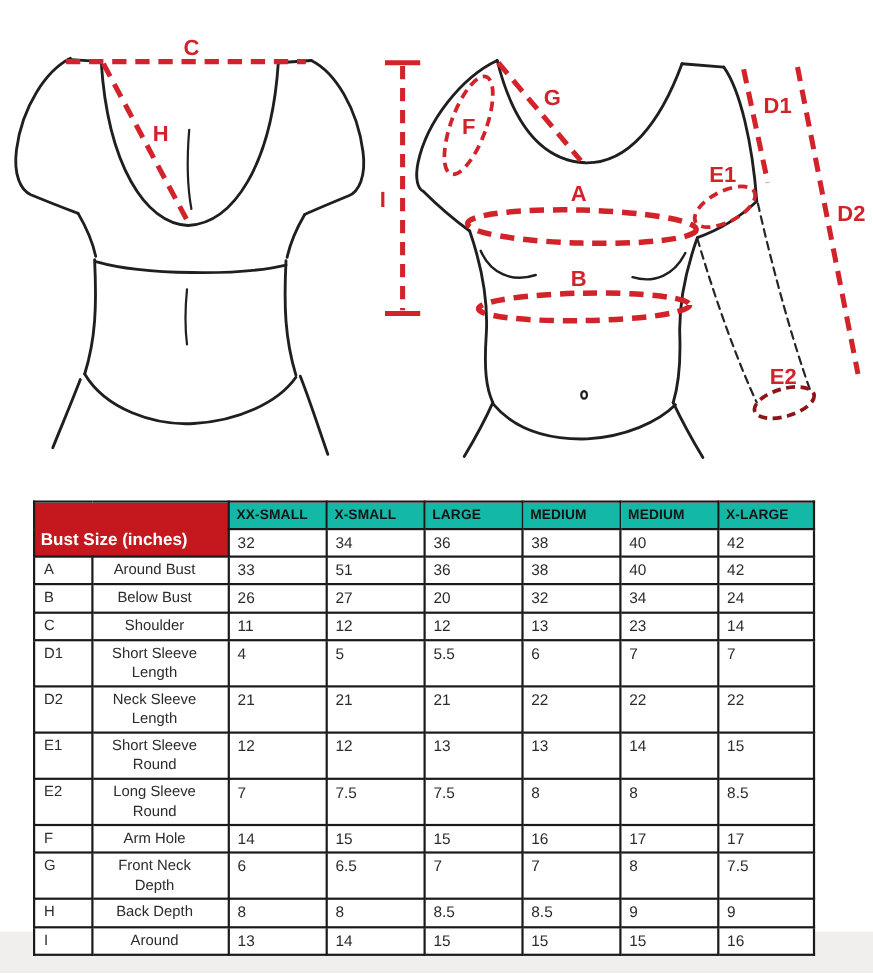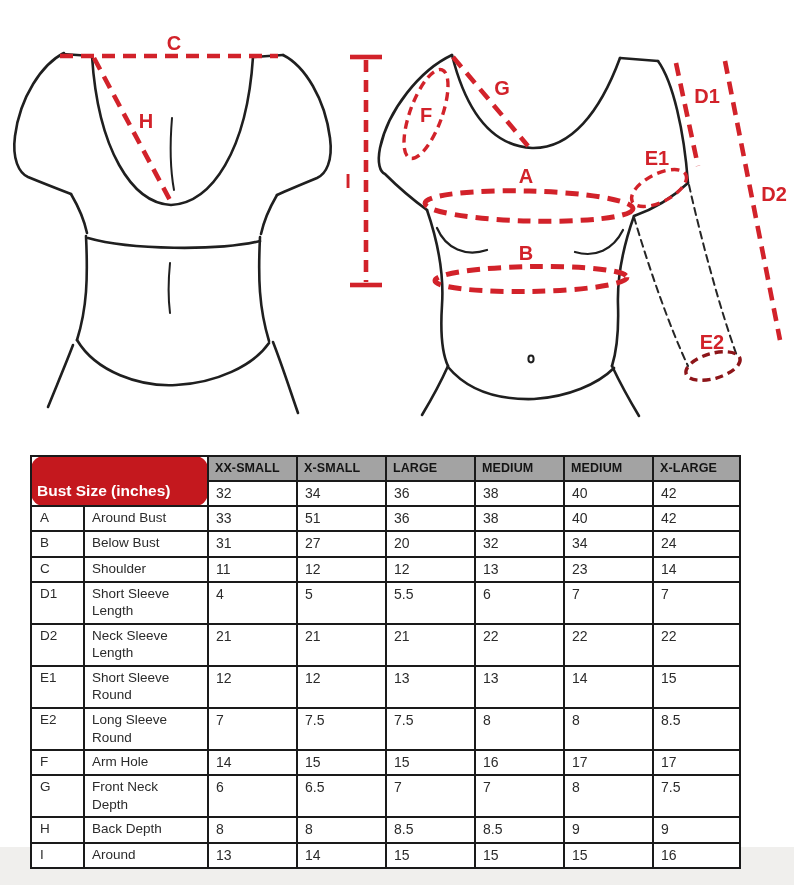--- a/index.html
+++ b/index.html
@@ -16,30 +16,30 @@
   .size-table col.c-letter{width:53px;}
   .size-table col.c-label{width:124px;}
   .size-table col.c-val{width:89px;}
   .size-table col.c-val-last{width:87px;}
   .size-table th,.size-table td{
     border:2px solid #1a1a1a;text-align:left;vertical-align:top;
     color:#2b2b2b;font-size:13.5px;line-height:1.3;padding:2px 7px 3px 7px;
     overflow:hidden;white-space:normal;
   }
   .size-table th.size-head{
-    background:#a3a3a3;color:#141414;font-weight:700;font-size:12.5px;
+    background:#14b8a6;color:#141414;font-weight:700;font-size:12.5px;
     height:19px;vertical-align:middle;padding:2px 6px;letter-spacing:0.1px;
   }
   .size-table th.corner{
     background:#c4181e;color:#ffffff;font-weight:700;font-size:15.5px;
-    vertical-align:bottom;padding:3px 5px 4px 5px;border-radius:13px;
+    vertical-align:bottom;padding:3px 5px 4px 5px;
   }
   .size-table td.bust-val{height:17px;font-size:14px;vertical-align:middle;}
   .size-table td.cell-letter{padding-left:8px;}
-  .size-table td.cell-label{padding-right:18px;}
+  .size-table td.cell-label{padding-right:18px;text-align:center;}
   .size-table td.cell-val{font-size:14px;}
 </style>
 </head>
 <body>
 
 <div class="stage">
 
   <div class="footer-band"></div>
 
   <svg class="diagrams" width="794" height="450" viewBox="0 0 794 450">
@@ -149,21 +149,21 @@
             <td class="cell-val">51</td>
             <td class="cell-val">36</td>
             <td class="cell-val">38</td>
             <td class="cell-val">40</td>
             <td class="cell-val">42</td>
           </tr>
 
           <tr>
             <td class="cell-letter">B</td>
             <td class="cell-label">Below Bust</td>
-            <td class="cell-val">31</td>
+            <td class="cell-val">26</td>
             <td class="cell-val">27</td>
             <td class="cell-val">20</td>
             <td class="cell-val">32</td>
             <td class="cell-val">34</td>
             <td class="cell-val">24</td>
           </tr>
 
           <tr>
             <td class="cell-letter">C</td>
             <td class="cell-label">Shoulder</td>

